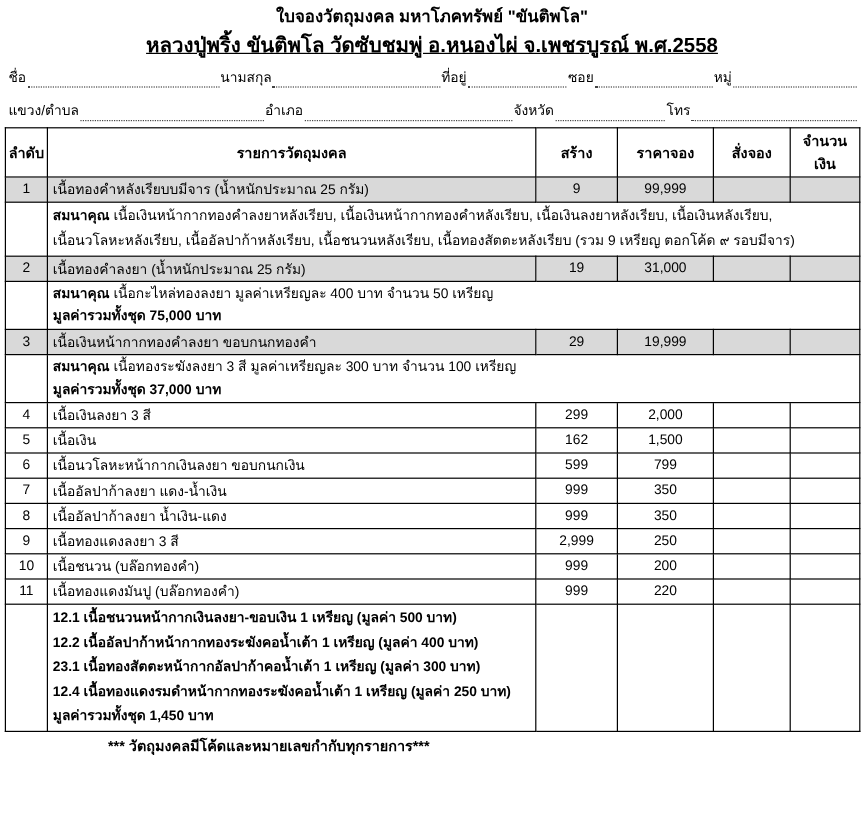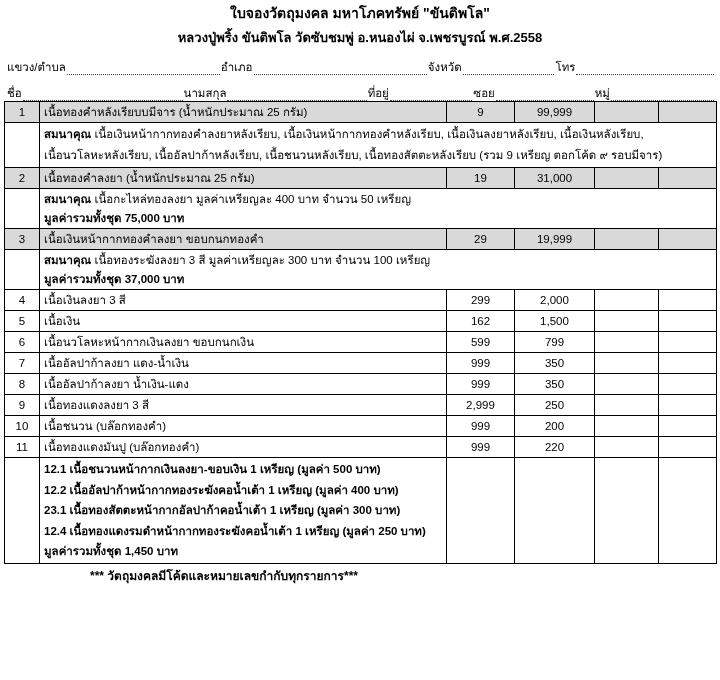--- a/index.html
+++ b/index.html
@@ -1,19 +1,19 @@
 <!DOCTYPE html>
 <html><head>
 <meta charset="utf-8">
 <style>
   html,body{margin:0;padding:0;background:#fff;}
   body{width:720px;height:680px;font-family:"Liberation Sans","DejaVu Sans",sans-serif;color:#000;overflow:hidden;}
   .page{padding:4px 4px 0 4px;}
   .title{text-align:center;font-weight:bold;font-size:14px;line-height:18px;}
-  .title.sub{font-size:13px;margin-top:7px;}
+  .title.sub{font-size:17px;margin-top:7px;text-decoration:underline;}
   .formline{display:flex;align-items:flex-end;font-size:11.5px;line-height:15px;margin:0 2px;}
   .formline .lbl{white-space:nowrap;padding:0 1px;}
   .dots{border-bottom:1.6px dotted #444;height:12px;flex-grow:1;}
   .fl1{margin-top:11px;}
   .fl2{margin-top:13px;margin-bottom:5px;}
   table.order{width:712px;border-collapse:collapse;table-layout:fixed;font-size:11.5px;}
   table.order td,table.order th{border:1px solid #000;padding:1px 4px;vertical-align:middle;overflow:hidden;}
   table.order th{font-weight:bold;text-align:center;font-size:12px;height:18px;padding:1px 2px;}
   td.mainrow{height:17px;}
   .c{text-align:center;}
@@ -26,55 +26,63 @@
   .note{font-weight:bold;font-size:12px;margin:5px 0 0 86px;line-height:15px;}
 </style>
 </head>
 <body>
 
 <div class="page">
 
   <div class="title">ใบจองวัตถุมงคล มหาโภคทรัพย์ "ขันติพโล"</div>
   <div class="title sub">หลวงปู่พริ้ง ขันติพโล วัดซับชมพู่ อ.หนองไผ่ จ.เพชรบูรณ์ พ.ศ.2558</div>
 
-  <div class="formline fl2">
-    <span class="lbl">แขวง/ตำบล</span>
-    <span class="dots" style="flex-grow:1.5"></span>
-    <span class="lbl">อำเภอ</span>
-    <span class="dots" style="flex-grow:1.7"></span>
-    <span class="lbl">จังหวัด</span>
-    <span class="dots" style="flex-grow:0.9"></span>
-    <span class="lbl">โทร</span>
-    <span class="dots" style="flex-grow:1.35"></span>
-  </div>
-
   <div class="formline fl1">
     <span class="lbl">ชื่อ</span>
     <span class="dots" style="flex-grow:1.55"></span>
     <span class="lbl">นามสกุล</span>
     <span class="dots" style="flex-grow:1.35"></span>
     <span class="lbl">ที่อยู่</span>
     <span class="dots" style="flex-grow:0.8"></span>
     <span class="lbl">ซอย</span>
     <span class="dots" style="flex-grow:0.95"></span>
     <span class="lbl">หมู่</span>
     <span class="dots" style="flex-grow:1.0"></span>
   </div>
 
+  <div class="formline fl2">
+    <span class="lbl">แขวง/ตำบล</span>
+    <span class="dots" style="flex-grow:1.5"></span>
+    <span class="lbl">อำเภอ</span>
+    <span class="dots" style="flex-grow:1.7"></span>
+    <span class="lbl">จังหวัด</span>
+    <span class="dots" style="flex-grow:0.9"></span>
+    <span class="lbl">โทร</span>
+    <span class="dots" style="flex-grow:1.35"></span>
+  </div>
+
   <table class="order">
     <colgroup>
       <col style="width:35px">
         <col style="width:407px">
         <col style="width:68px">
       <col style="width:80px">
         <col style="width:64px">
         <col style="width:58px">
     </colgroup>
 
     <tbody>
+        <tr>
+      <th>ลำดับ</th>
+      <th>รายการวัตถุมงคล</th>
+      <th>สร้าง</th>
+      <th>ราคาจอง</th>
+      <th>สั่งจอง</th>
+      <th>จำนวนเงิน</th>
+    </tr>
 
     <tr class="shade">
       <td class="c mainrow">1</td>
       <td class="mainrow">เนื้อทองคำหลังเรียบบมีจาร (น้ำหนักประมาณ 25 กรัม)</td>
       <td class="c mainrow">9</td>
       <td class="c mainrow">99,999</td>
       <td class="mainrow"></td>
       <td class="mainrow"></td>
     </tr>
     <tr>

